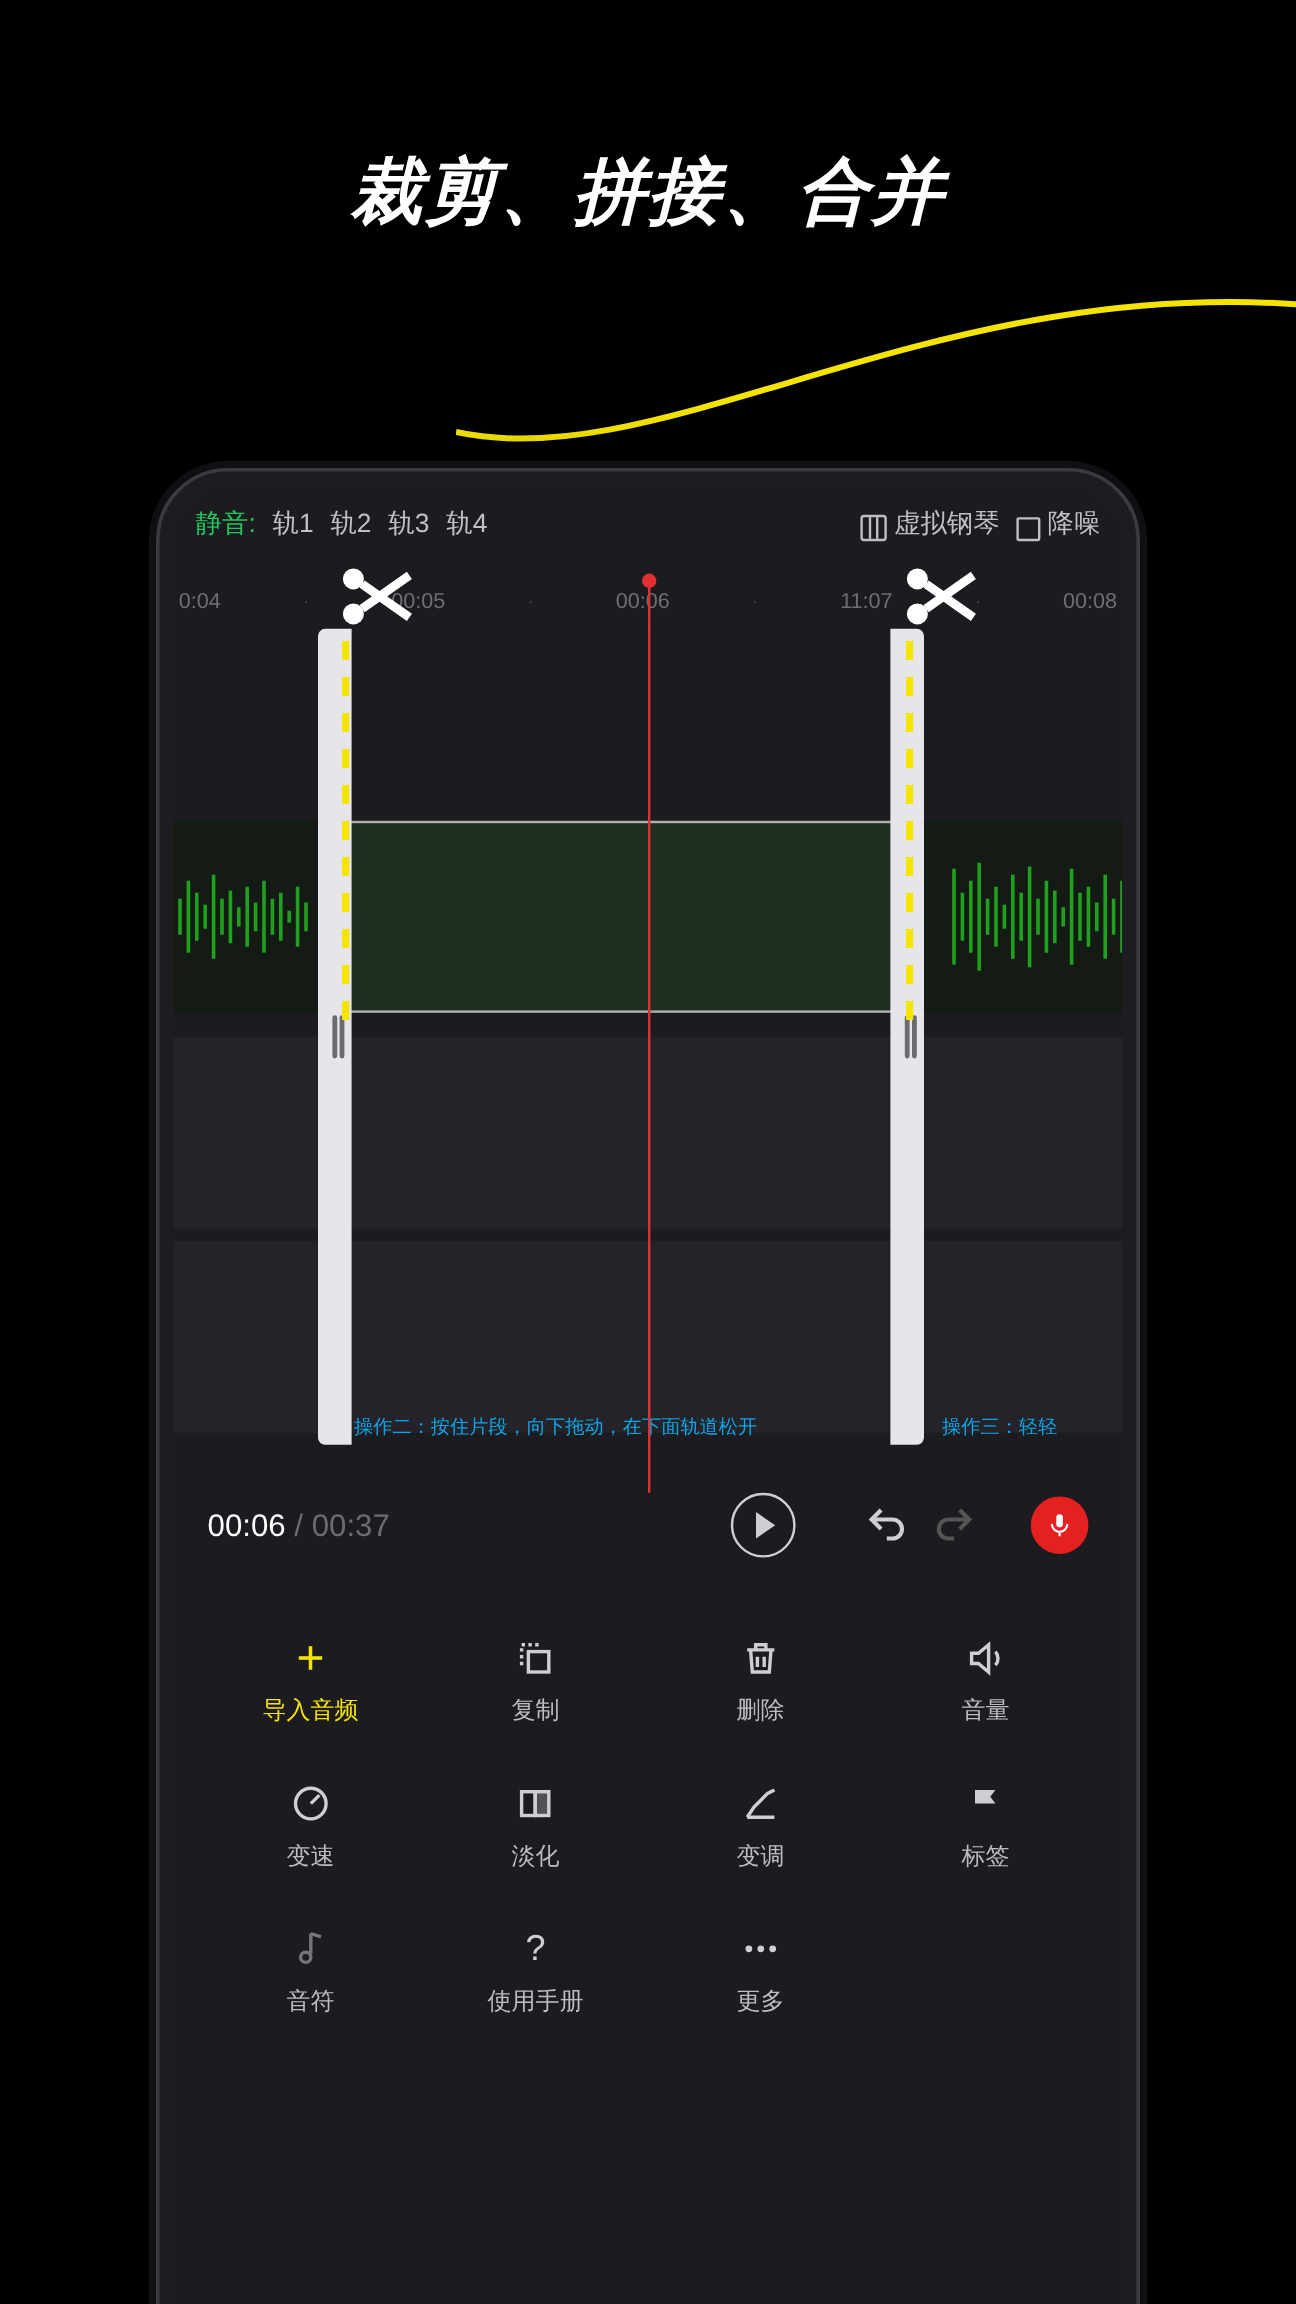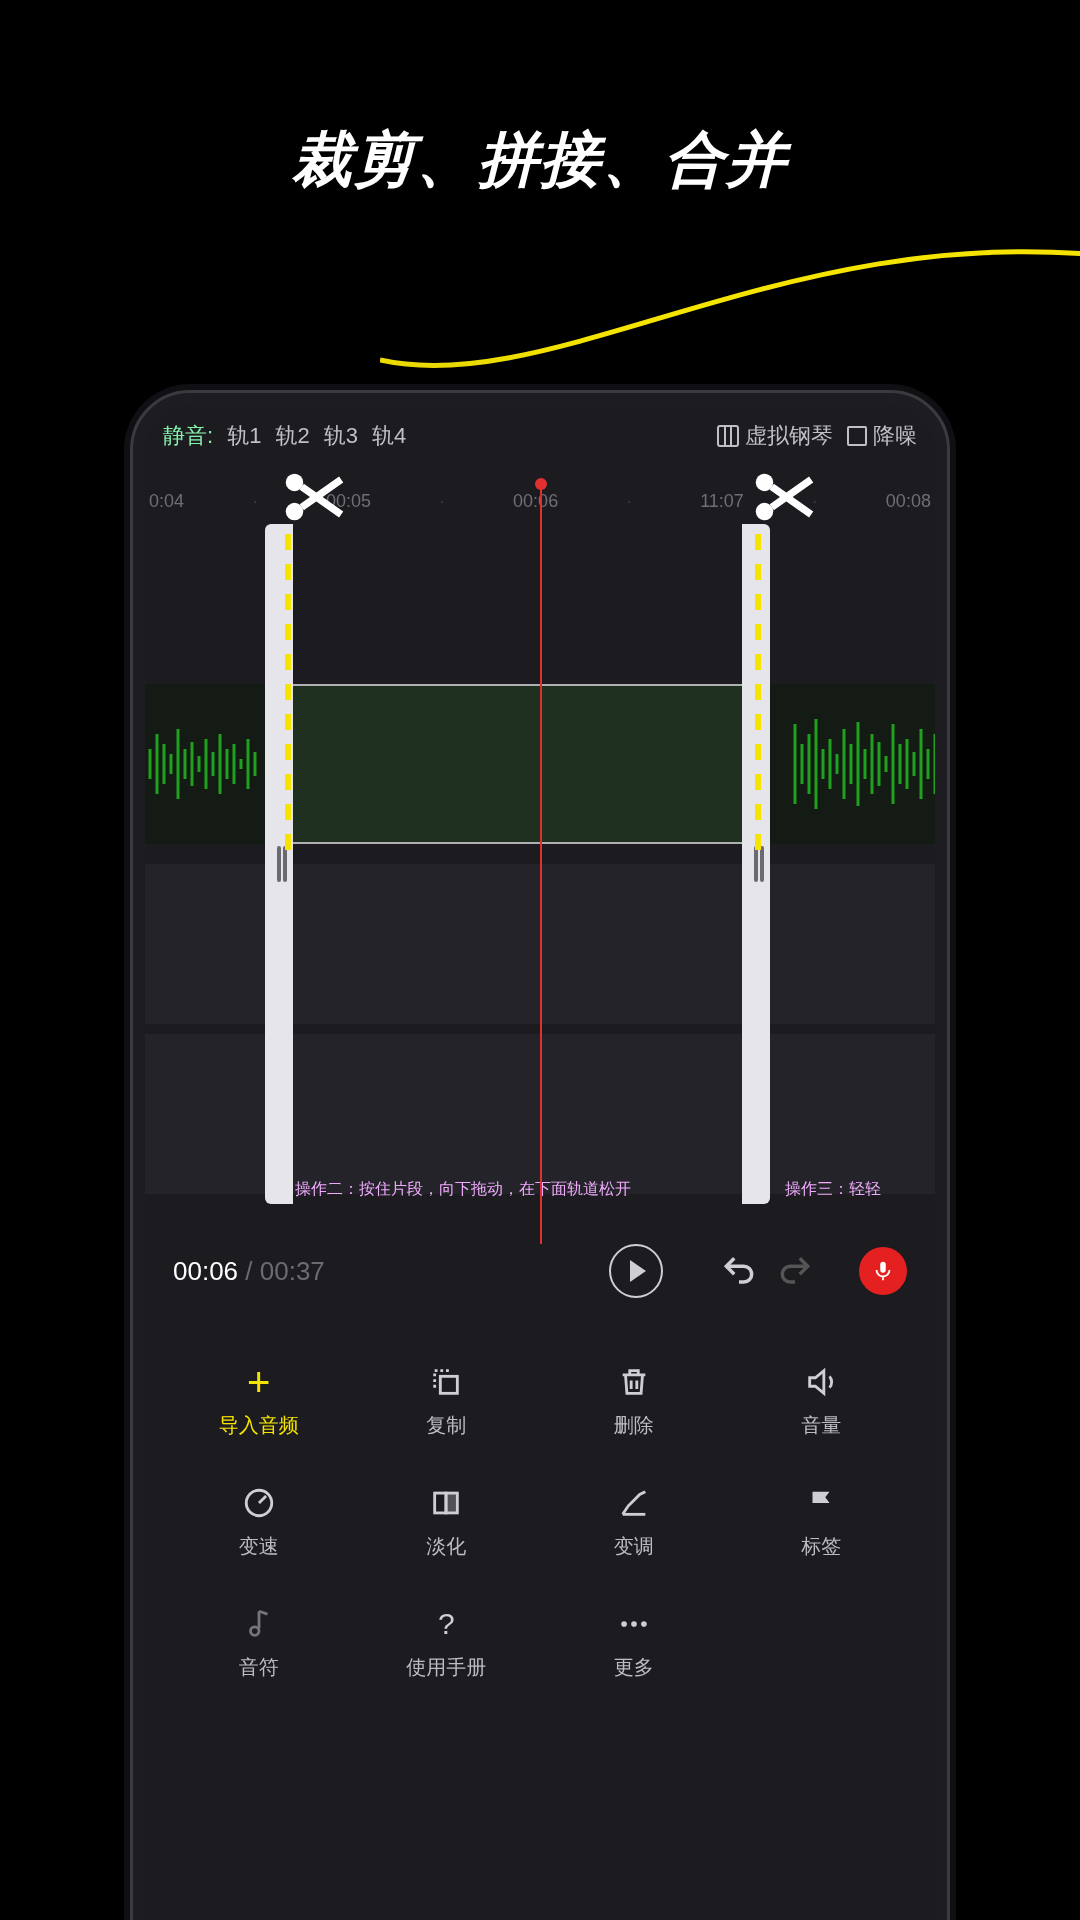--- a/index.html
+++ b/index.html
@@ -51,24 +51,24 @@
   overflow: hidden;
 }
 .top-bar {
   display: flex;
   align-items: center;
   gap: 14px;
   padding: 16px 18px 10px;
   font-size: 22px;
   color: #a8a8ad;
 }
-.top-bar .mute-label { color: #86efac; }
+.top-bar .mute-label { color: #22c55e; }
 .top-bar .track-tab { color: #c0c0c4; }
 .top-bar .spacer { flex: 1; }
-.top-bar .piano, .top-bar .noise { display:flex; align-items:center; gap:6px; color:#c0c0c4; }
+.top-bar .piano, .top-bar .noise { display:flex; align-items:flex-end; gap:6px; color:#c0c0c4; }
 .icon-piano { width:22px; height:22px; border:2px solid #c0c0c4; border-radius:3px; display:flex; }
 .icon-piano span { flex:1; border-right:2px solid #c0c0c4; }
 .icon-piano span:last-child { border:none; }
 .icon-checkbox { width:20px; height:20px; border:2px solid #c0c0c4; border-radius:2px; }
 .time-ruler {
   display:flex; justify-content:space-between;
   padding: 30px 4px 12px;
   font-size: 18px;
   color: #6e6e74;
 }
@@ -129,21 +129,21 @@
 }
 .waveform {
   position:absolute;
   top:170px; left:0; right:0;
   height:140px;
   z-index:10;
 }
 .clip-hint {
   position:absolute;
   bottom:4px; left:150px;
-  font-size:16px; color:#f0abfc;
+  font-size:16px; color:#0ea5e9;
   z-index:30;
 }
 .clip-hint.right-hint { left:640px; }
 .trim-marker {
   position:absolute;
   top:-80px;
   width:0;
   z-index:35;
 }
 .trim-marker.left { left:140px; }

